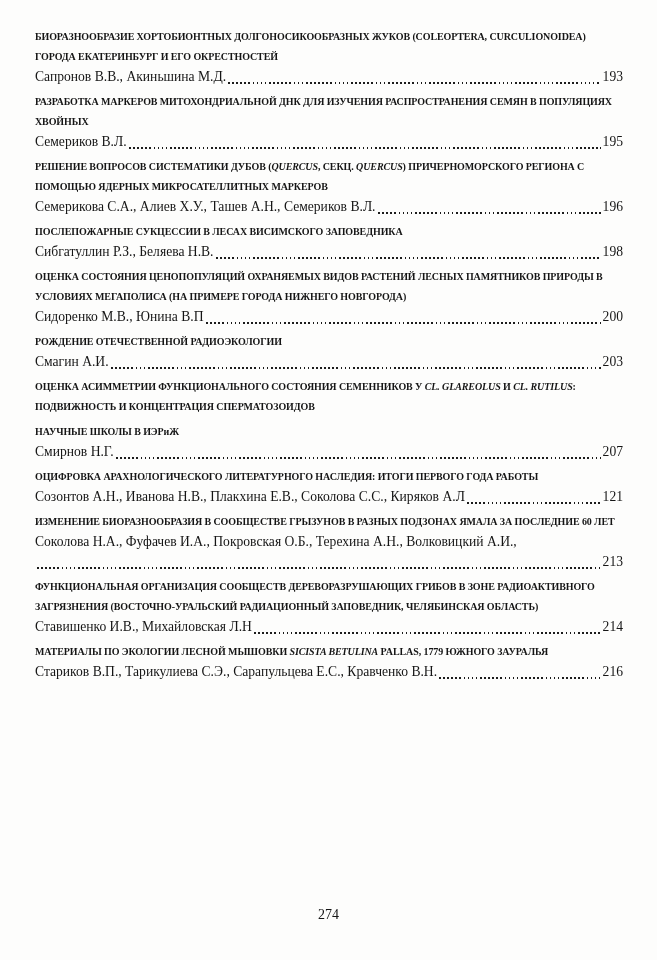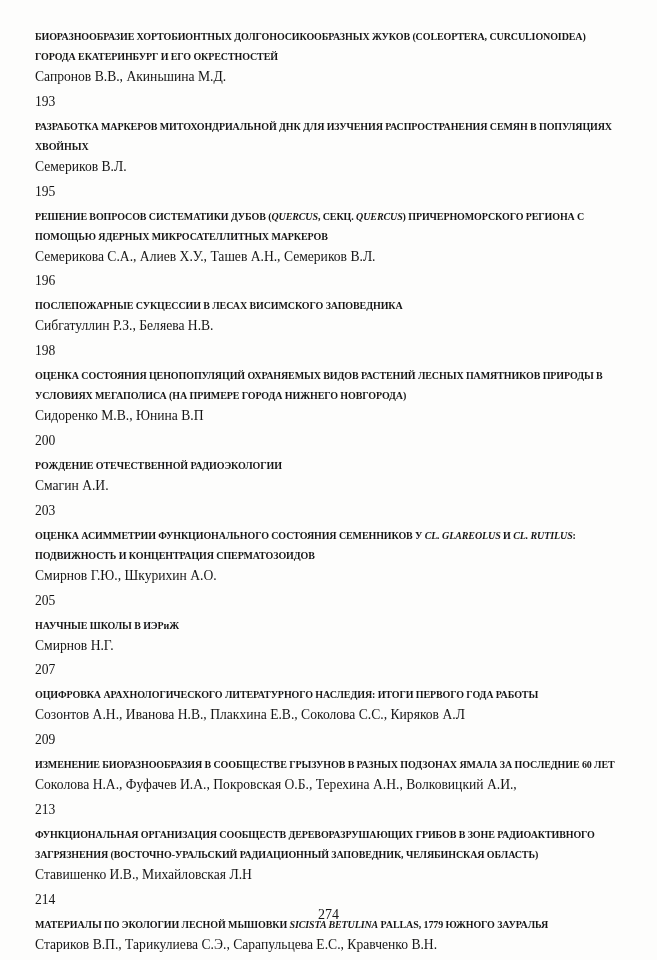--- a/index.html
+++ b/index.html
@@ -34,21 +34,20 @@
   }
   .entry-title .it {
     font-style: italic;
   }
   .entry-authors {
     font-size: 13.6px;
     line-height: 20px;
   }
   .authors-line {
     white-space: nowrap;
-    flex-direction: column;
   }
   .authors-last {
     display: flex;
     align-items: baseline;
   }
   .authors-text {
     white-space: nowrap;
   }
   .dots {
     flex: 1 1 auto;
@@ -136,47 +135,40 @@
           <div class="authors-line authors-last">
             <span class="authors-text">Смагин А.И.</span>
             <span class="dots"></span>
             <span class="page-ref">203</span>
           </div>
         </div>
   </section>
 
   <section class="entry">
     <div class="entry-title"><span>ОЦЕНКА АСИММЕТРИИ ФУНКЦИОНАЛЬНОГО СОСТОЯНИЯ СЕМЕННИКОВ У </span><span class="it">CL. GLAREOLUS</span><span> И </span><span class="it">CL. RUTILUS</span><span>: ПОДВИЖНОСТЬ И КОНЦЕНТРАЦИЯ СПЕРМАТОЗОИДОВ</span></div>
-    <div class="entry-authors">
-          <div class="authors-line authors-last">
-            <span class="authors-text">Смирнов Г.Ю., Шкурихин А.О.</span>
-            <span class="dots"></span>
-            <span class="page-ref">205</span>
-          </div>
-        </div>
   </section>
 
   <section class="entry">
     <div class="entry-title"><span>НАУЧНЫЕ ШКОЛЫ В ИЭРиЖ</span></div>
     <div class="entry-authors">
           <div class="authors-line authors-last">
             <span class="authors-text">Смирнов Н.Г. </span>
             <span class="dots"></span>
             <span class="page-ref">207</span>
           </div>
         </div>
   </section>
 
   <section class="entry">
     <div class="entry-title"><span>ОЦИФРОВКА АРАХНОЛОГИЧЕСКОГО ЛИТЕРАТУРНОГО НАСЛЕДИЯ: ИТОГИ ПЕРВОГО ГОДА РАБОТЫ</span></div>
     <div class="entry-authors">
           <div class="authors-line authors-last">
             <span class="authors-text">Созонтов А.Н., Иванова Н.В., Плакхина Е.В., Соколова С.С., Киряков А.Л</span>
             <span class="dots"></span>
-            <span class="page-ref">209</span>
+            <span class="page-ref">121</span>
           </div>
         </div>
   </section>
 
   <section class="entry">
   </section>
 
   <section class="entry">
     <div class="entry-title"><span>ИЗМЕНЕНИЕ БИОРАЗНООБРАЗИЯ В СООБЩЕСТВЕ ГРЫЗУНОВ В РАЗНЫХ ПОДЗОНАХ ЯМАЛА ЗА ПОСЛЕДНИЕ 60 ЛЕТ</span></div>
     <div class="entry-authors">

